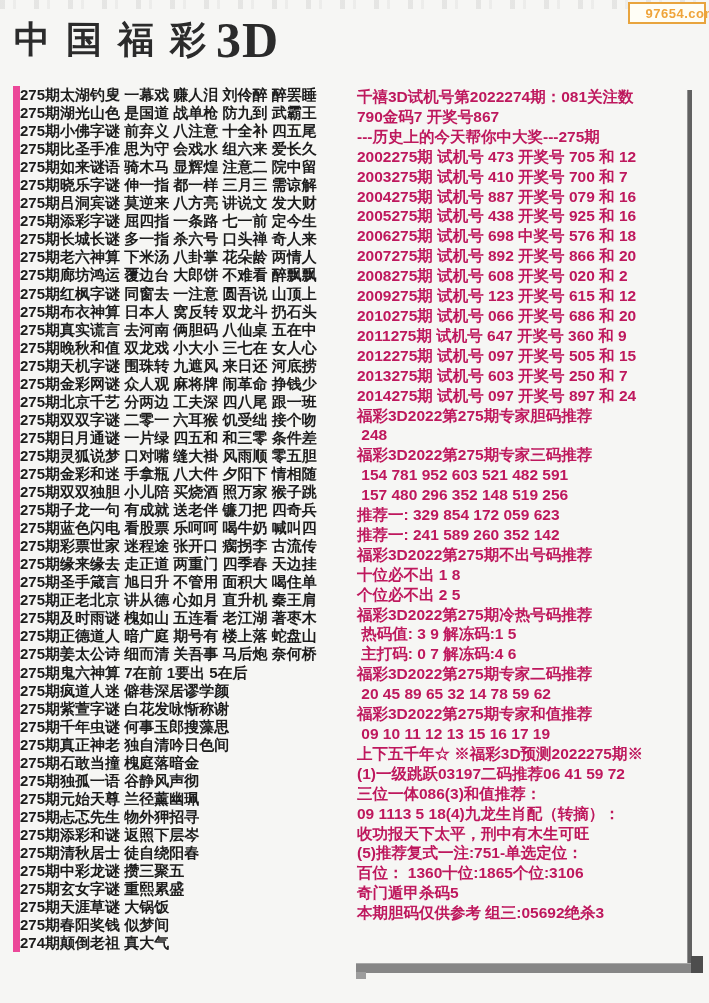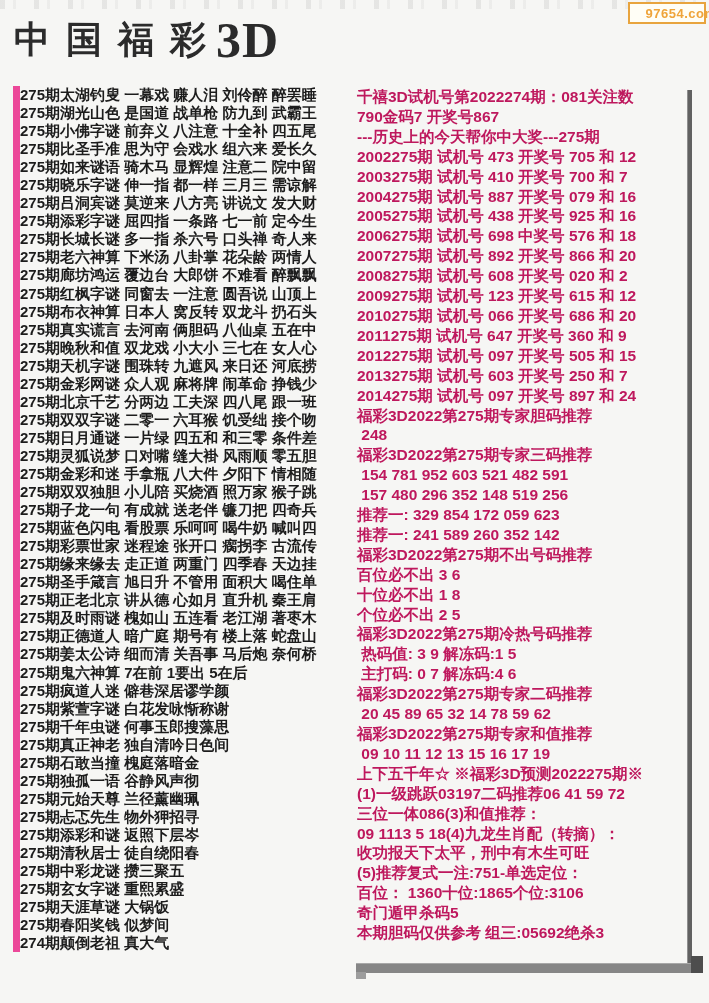--- a/index.html
+++ b/index.html
@@ -158,21 +158,20 @@
       <div class="prediction-line">2013275期 试机号 603 开奖号 250 和 7</div>
       <div class="prediction-line">2014275期 试机号 097 开奖号 897 和 24</div>
       <div class="prediction-line">福彩3D2022第275期专家胆码推荐</div>
       <div class="prediction-line"> 248</div>
       <div class="prediction-line">福彩3D2022第275期专家三码推荐</div>
       <div class="prediction-line"> 154 781 952 603 521 482 591</div>
       <div class="prediction-line"> 157 480 296 352 148 519 256</div>
       <div class="prediction-line">推荐一: 329 854 172 059 623</div>
       <div class="prediction-line">推荐一: 241 589 260 352 142</div>
       <div class="prediction-line">福彩3D2022第275期不出号码推荐</div>
-      <div class="prediction-line">百位必不出 3 6</div>
       <div class="prediction-line">十位必不出 1 8</div>
       <div class="prediction-line">个位必不出 2 5</div>
       <div class="prediction-line">福彩3D2022第275期冷热号码推荐</div>
       <div class="prediction-line"> 热码值: 3 9 解冻码:1 5</div>
       <div class="prediction-line"> 主打码: 0 7 解冻码:4 6</div>
       <div class="prediction-line">福彩3D2022第275期专家二码推荐</div>
       <div class="prediction-line"> 20 45 89 65 32 14 78 59 62</div>
       <div class="prediction-line">福彩3D2022第275期专家和值推荐</div>
       <div class="prediction-line"> 09 10 11 12 13 15 16 17 19</div>
       <div class="prediction-line">上下五千年☆ ※福彩3D预测2022275期※</div>

